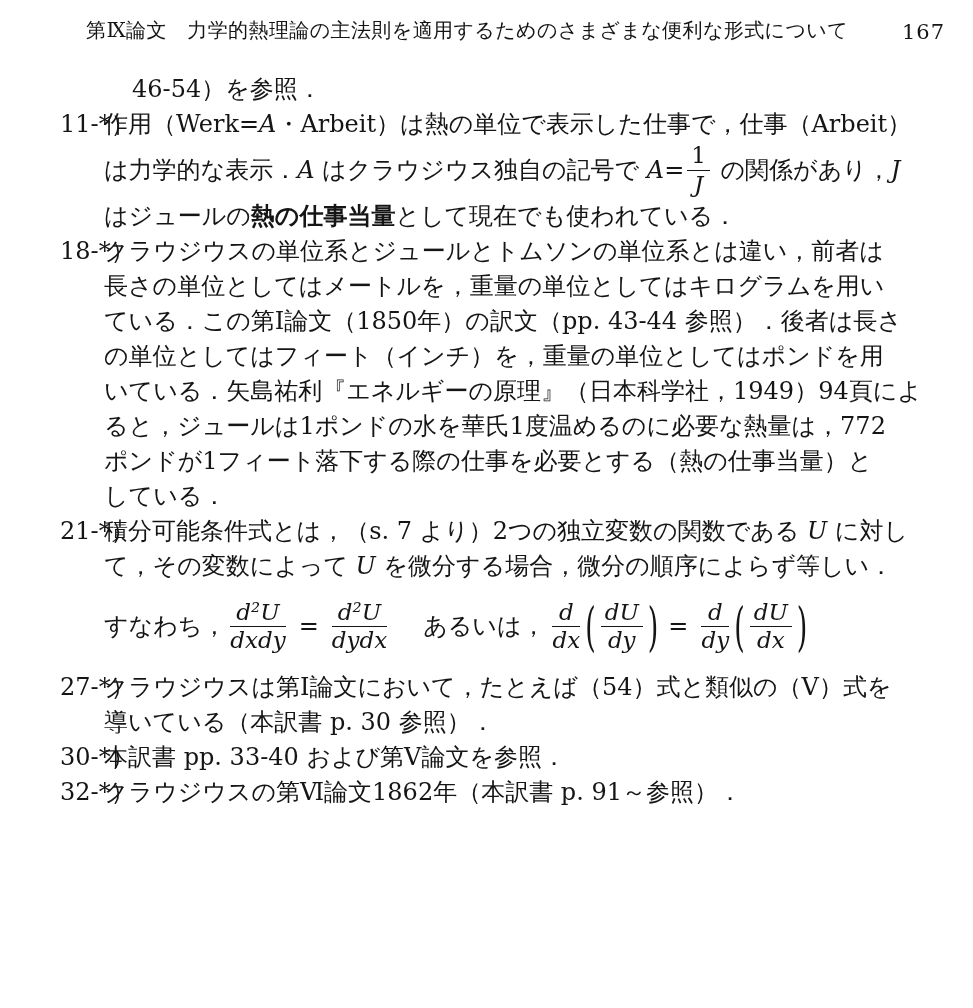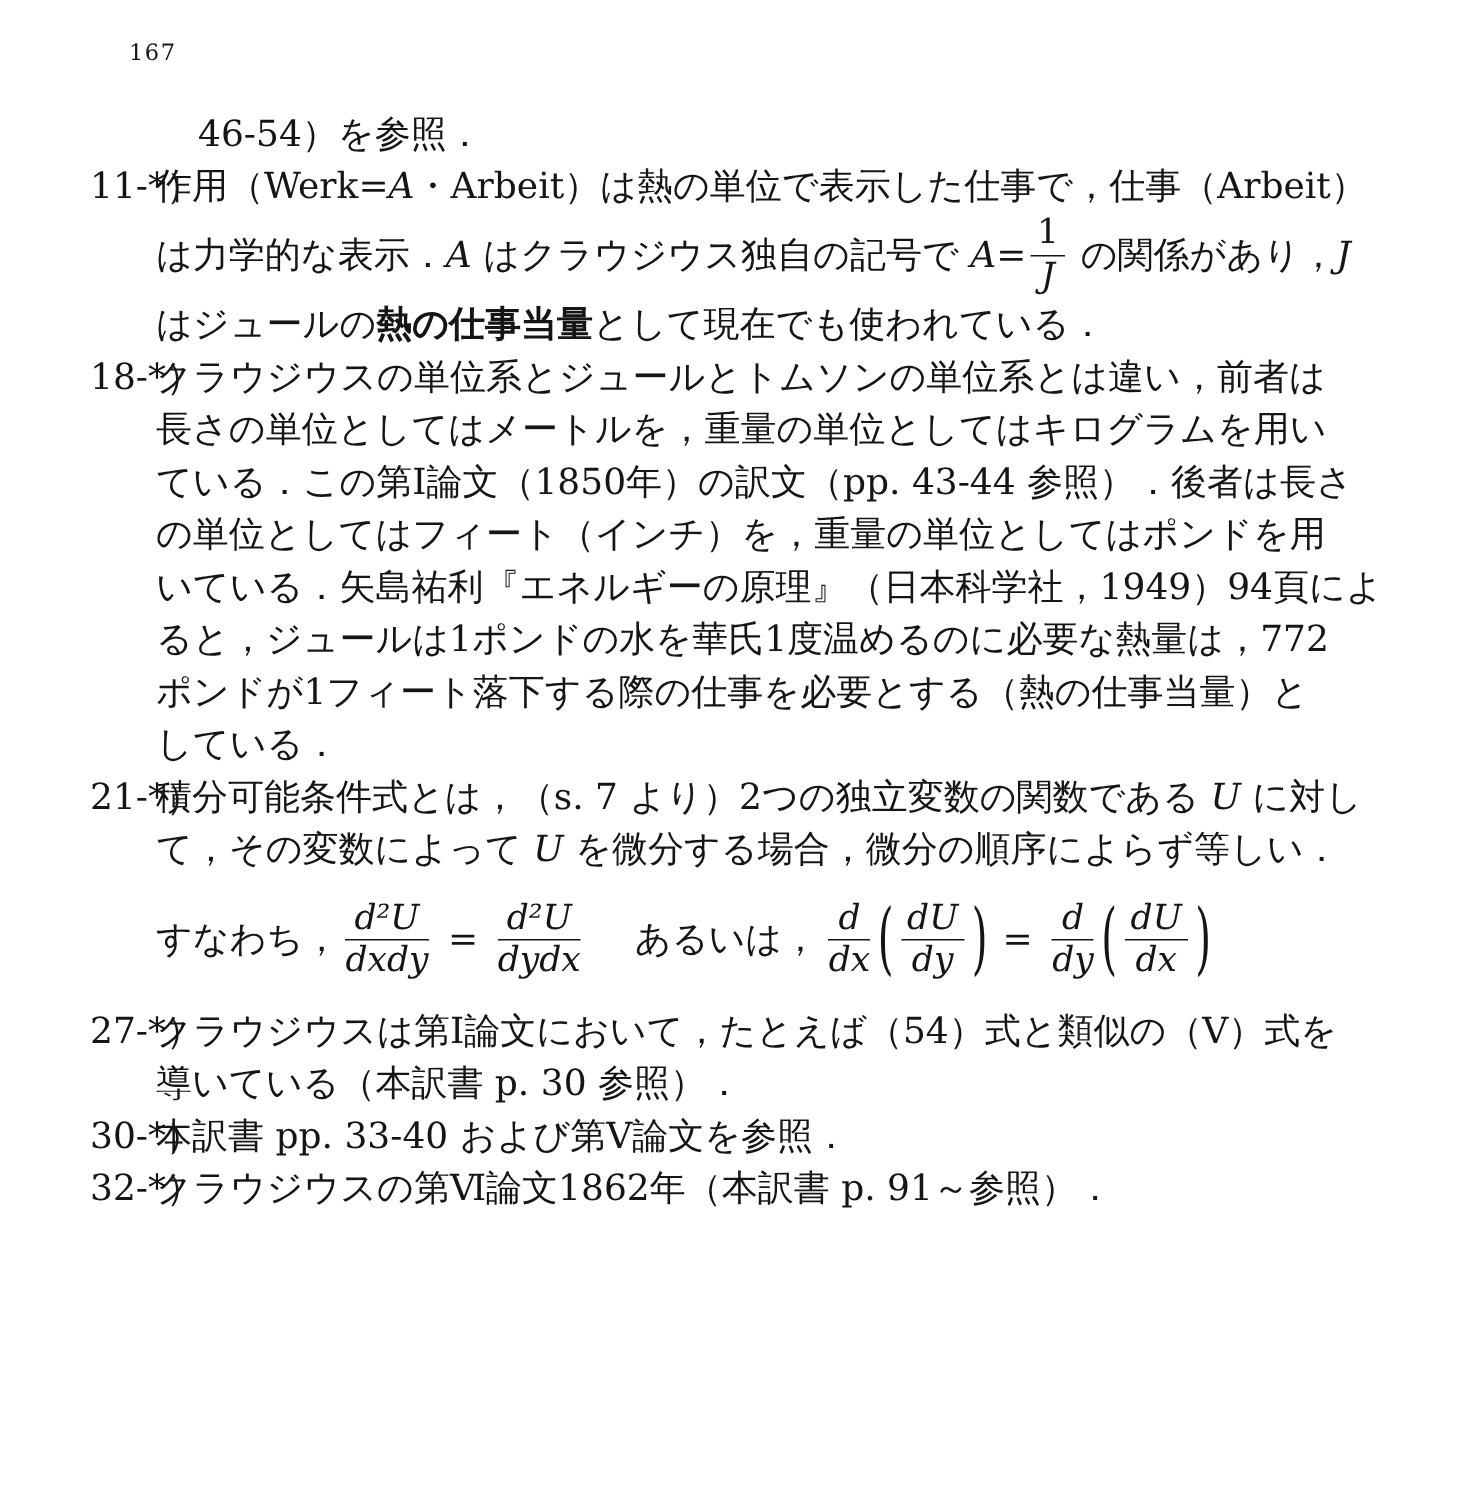--- a/index.html
+++ b/index.html
@@ -10,21 +10,21 @@
     font-size:24px;
   }
   .page { padding-top:14px; }
 
   
   .header {
     display:flex; justify-content:space-between; align-items:flex-end;
     padding:0 28px 0 86px; height:30px;
   }
   .header-title { font-size:20px; letter-spacing:0.4px; white-space:nowrap; }
-  .page-num { font-size:15px; letter-spacing:1px; }
+  .page-num { font-size:21px; letter-spacing:1px; }
 
   .content { margin-top:28px; }
 
   .intro-line { margin-left:132px; line-height:35px; white-space:nowrap; }
 
   .fn { position:relative; padding-left:104px; }
   .fn-label { position:absolute; left:60px; top:0; line-height:35px; white-space:nowrap; }
   .fn-line { line-height:35px; white-space:nowrap; }
 
   .it { font-style:italic; }
@@ -51,20 +51,21 @@
     display:inline-block; transform:scaleY(1.95);
     font-size:27px; line-height:1; margin:0 1px;
   }
 </style>
 </head>
 <body>
 
 <div class="page">
 
   <div class="header">
+    <span class="header-title">第Ⅸ論文　力学的熱理論の主法則を適用するためのさまざまな便利な形式について</span>
     <span class="page-num">167</span>
   </div>
 
   <div class="content">
 
     <div class="intro-line">46-54）を参照．</div>
 
     <div class="fn">
       <span class="fn-label">11-*）</span>
       <div class="fn-line"><span>作用（Werk=</span><span class="it">A</span><span>・Arbeit）は熱の単位で表示した仕事で，仕事（Arbeit）</span></div>

